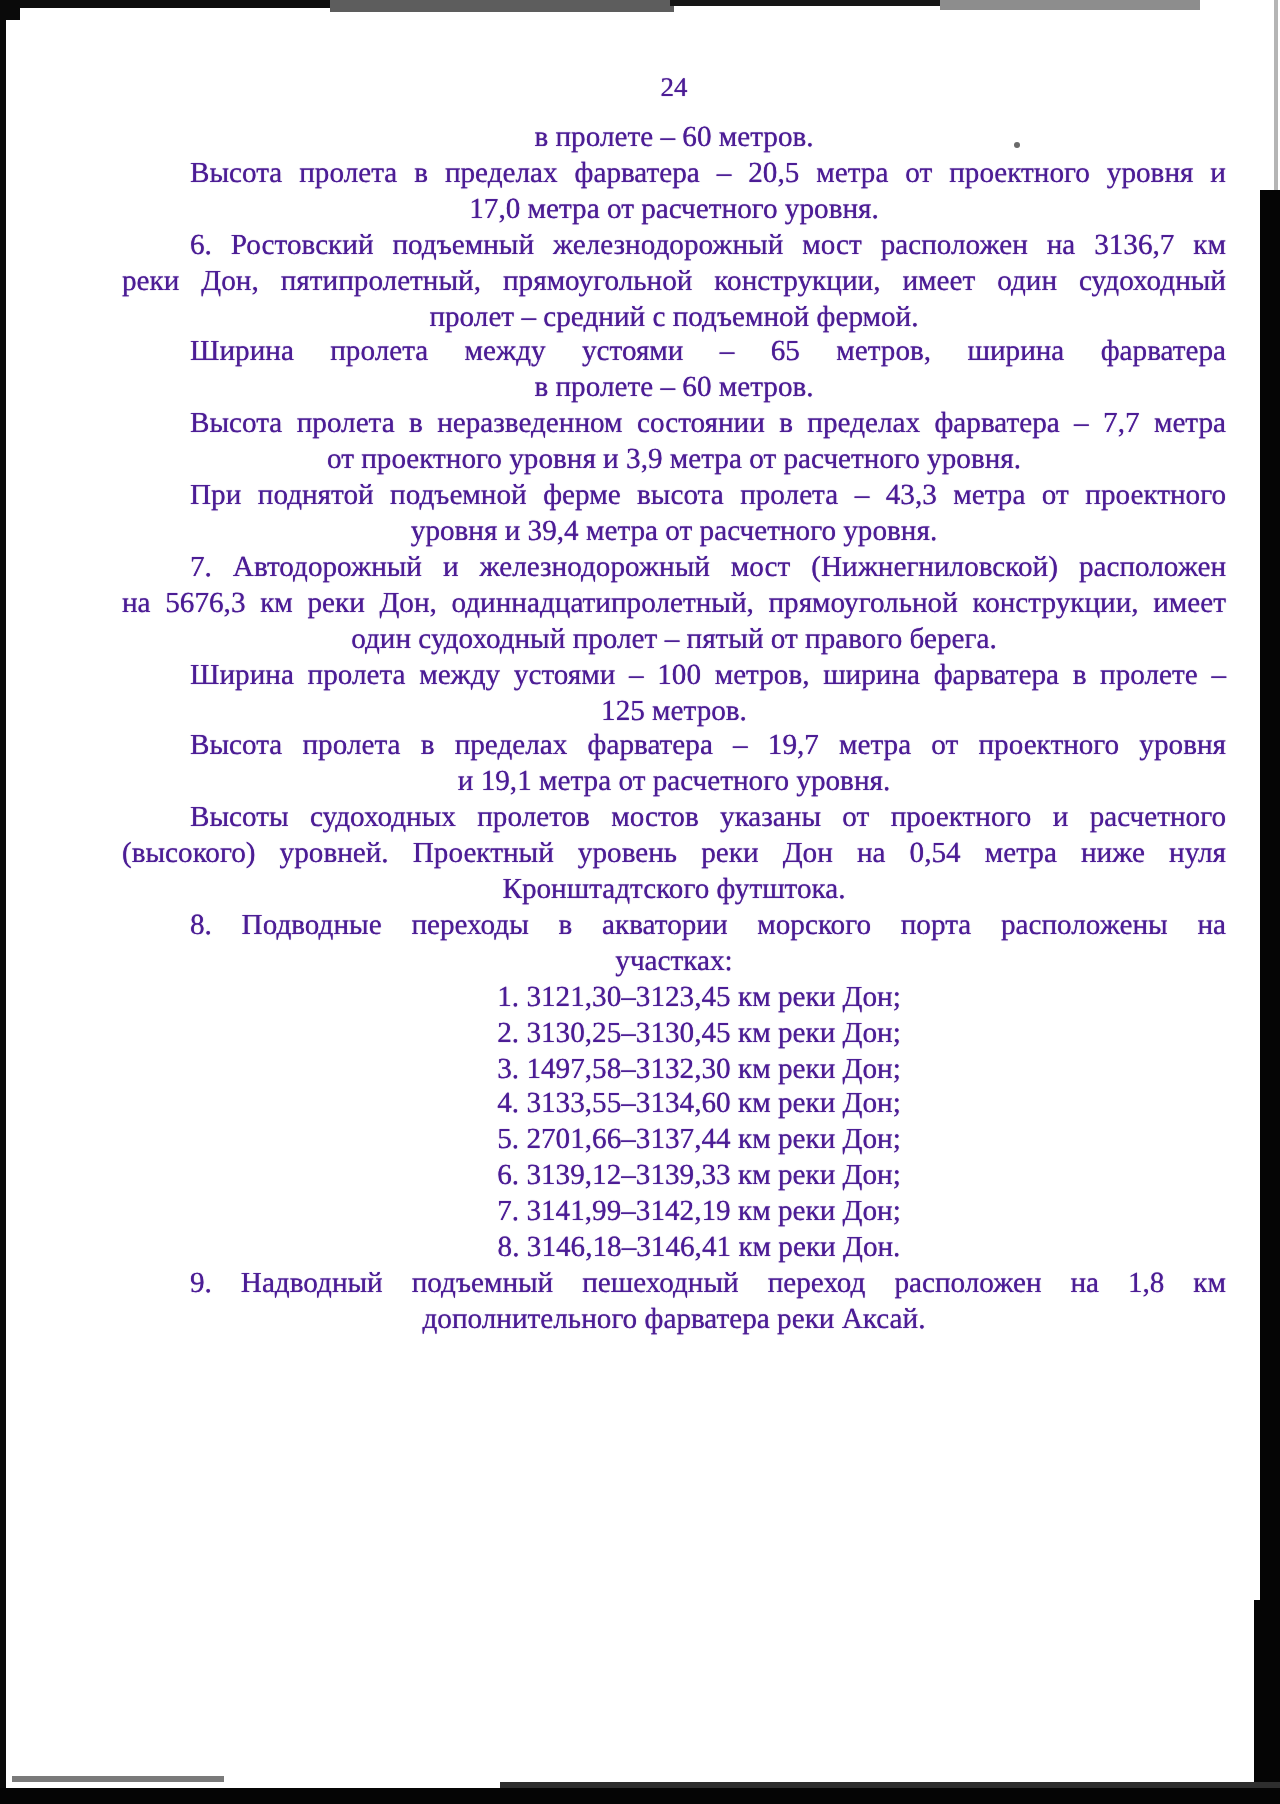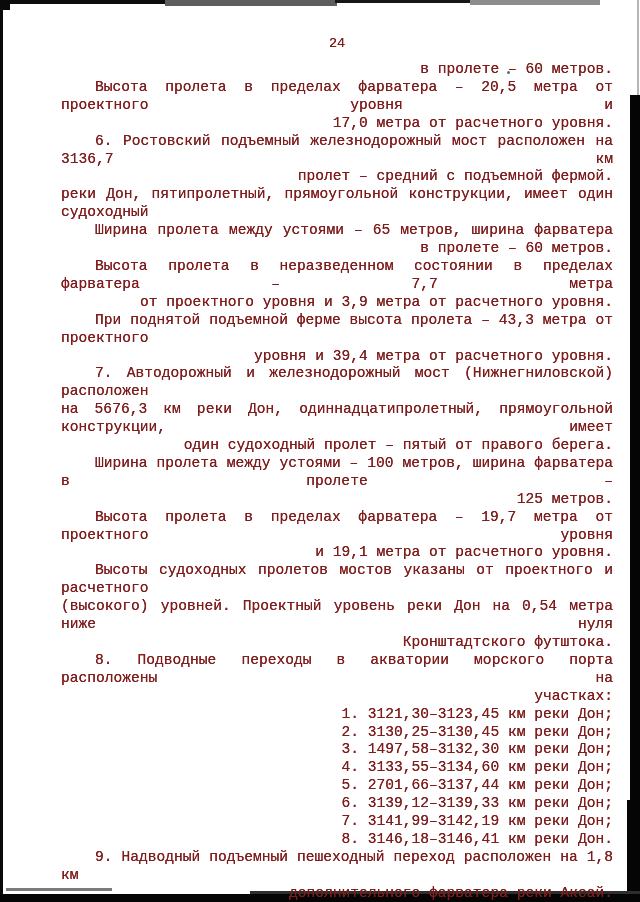--- a/index.html
+++ b/index.html
@@ -6,22 +6,22 @@
     margin: 0;
     padding: 0;
     background: #ffffff;
   }
   .page {
     position: relative;
     width: 640px;
     height: 902px;
     background: #ffffff;
     overflow: hidden;
-    font-family: Liberation Mono, monospace;
-    color: #7f1d1d;
+    font-family: Liberation Serif, serif;
+    color: #4c1d95;
   }
   
   .edge { position: absolute; pointer-events: none; }
   .edge-left   { left: 0; top: 0; width: 3px; height: 902px; background: #0a0a0a; }
   .edge-top-1  { left: 0; top: 0; width: 172px; height: 4px; background: #0d0d0d; }
   .edge-top-2  { left: 165px; top: 0; width: 172px; height: 6px; background: #5d5d5d; }
   .edge-top-3  { left: 335px; top: 0; width: 138px; height: 3px; background: #161616; }
   .edge-top-4  { left: 470px; top: 0; width: 130px; height: 5px; background: #8d8d8d; }
   .edge-corner { left: 0; top: 0; width: 10px; height: 10px; background: #0a0a0a; }
   .edge-right-faint { left: 637px; top: 0; width: 2px; height: 100px; background: #b5b5b5; }
@@ -44,21 +44,21 @@
   }
   .content {
     position: absolute;
     left: 61px;
     top: 61px;
     width: 552px;
     font-size: 14.6px;
     line-height: 17.9px;
     text-shadow: 0 0 0.4px currentColor;
   }
-  .line { text-align: right; }
+  .line { text-align: center; }
   .line.just { text-align: justify; text-align-last: justify; }
   .line.ind-para { text-indent: 34px; }
   .line.ind-list { text-indent: 25px; }
 </style>
 </head>
 <body>
 
 <div class="page">
 
   <div class="edge edge-top-1"></div>
@@ -75,22 +75,22 @@
   <div class="edge edge-bottom"></div>
   <div class="speck"></div>
 
   <div class="page-number">24</div>
 
   <div class="content" id="content">
       <div class="line">в пролете – 60 метров.</div>
       <div class="line just ind-para">Высота пролета в пределах фарватера – 20,5 метра от проектного уровня и</div>
       <div class="line">17,0 метра от расчетного уровня.</div>
       <div class="line just ind-para">6. Ростовский подъемный железнодорожный мост расположен на 3136,7 км</div>
+      <div class="line just">реки Дон, пятипролетный, прямоугольной конструкции, имеет один судоходный</div>
       <div class="line">пролет – средний с подъемной фермой.</div>
-      <div class="line just">реки Дон, пятипролетный, прямоугольной конструкции, имеет один судоходный</div>
       <div class="line just ind-para">Ширина пролета между устоями – 65 метров, ширина фарватера</div>
       <div class="line">в пролете – 60 метров.</div>
       <div class="line just ind-para">Высота пролета в неразведенном состоянии в пределах фарватера – 7,7 метра</div>
       <div class="line">от проектного уровня и 3,9 метра от расчетного уровня.</div>
       <div class="line just ind-para">При поднятой подъемной ферме высота пролета – 43,3 метра от проектного</div>
       <div class="line">уровня и 39,4 метра от расчетного уровня.</div>
       <div class="line just ind-para">7. Автодорожный и железнодорожный мост (Нижнегниловской) расположен</div>
       <div class="line just">на 5676,3 км реки Дон, одиннадцатипролетный, прямоугольной конструкции, имеет</div>
       <div class="line">один судоходный пролет – пятый от правого берега.</div>
       <div class="line just ind-para">Ширина пролета между устоями – 100 метров, ширина фарватера в пролете –</div>

